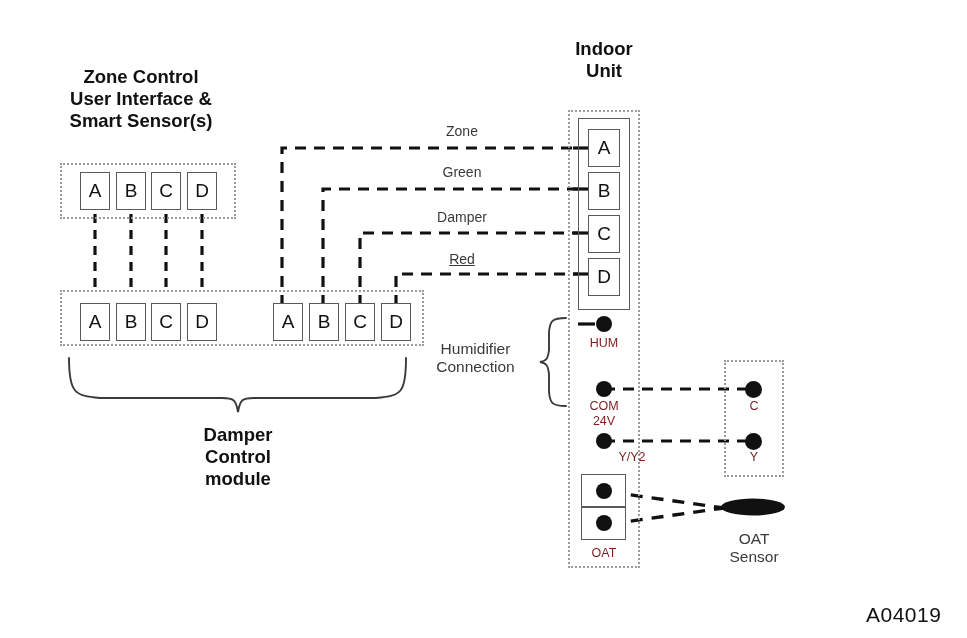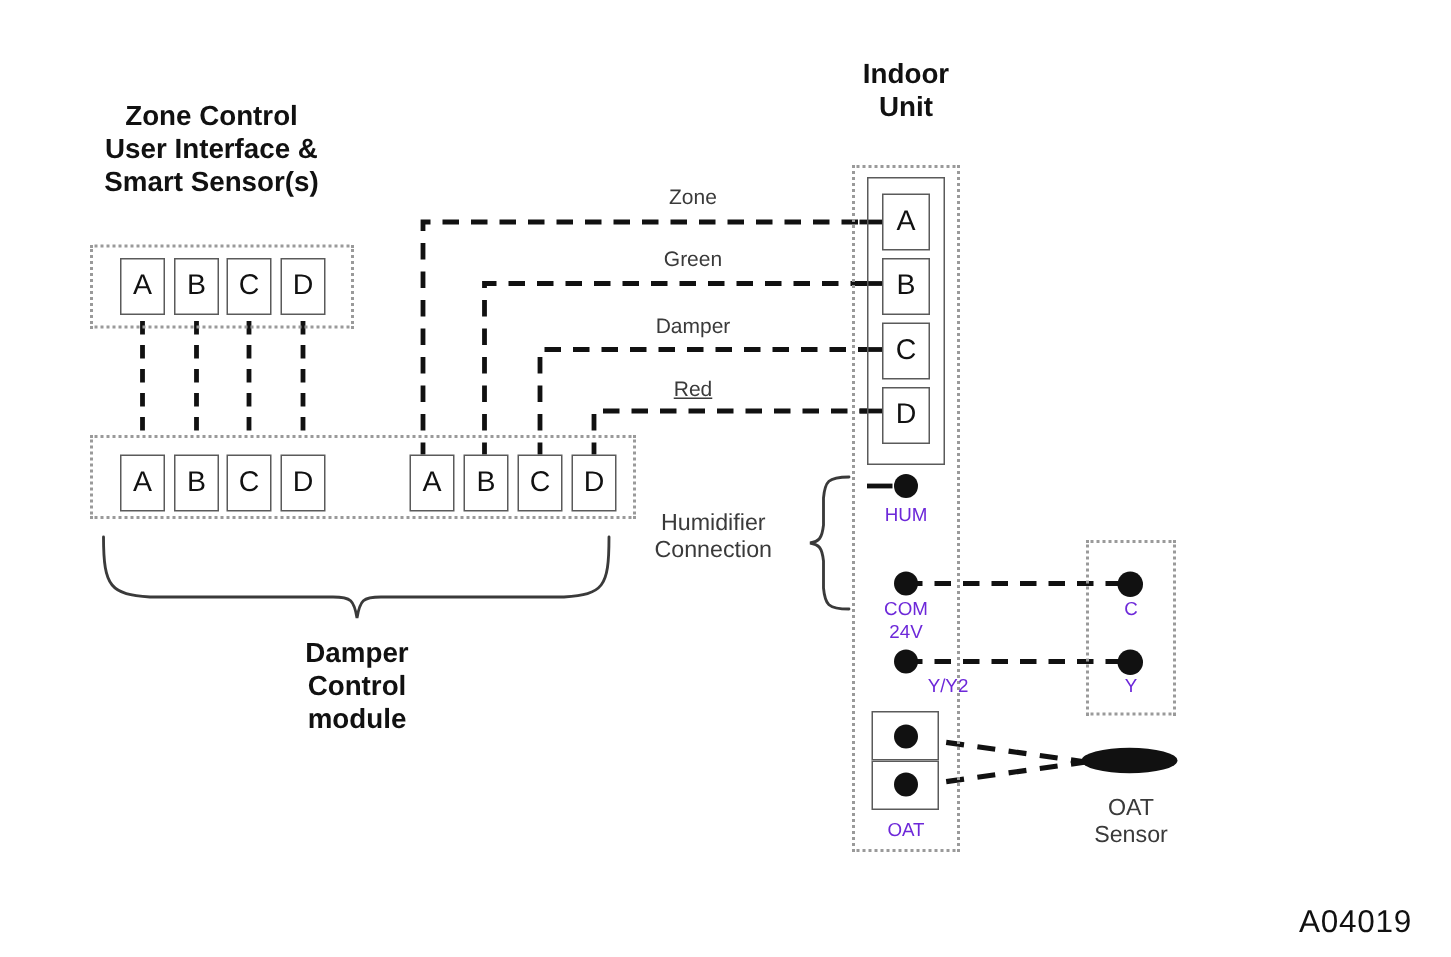--- a/index.html
+++ b/index.html
@@ -37,21 +37,21 @@
     color: #111111;
     text-align: center;
   }
   .wirelabel {
     font-size: 14px;
     color: #3a3a3a;
     text-align: center;
   }
   .termlabel {
     font-size: 12.5px;
-    color: #6d28d9;
+    color: #7f1d1d;
     text-align: center;
   }
   .bodylabel {
     font-size: 15.5px;
     color: #3a3a3a;
     text-align: center;
   }
   .code {
     font-size: 21px;
     color: #111111;

